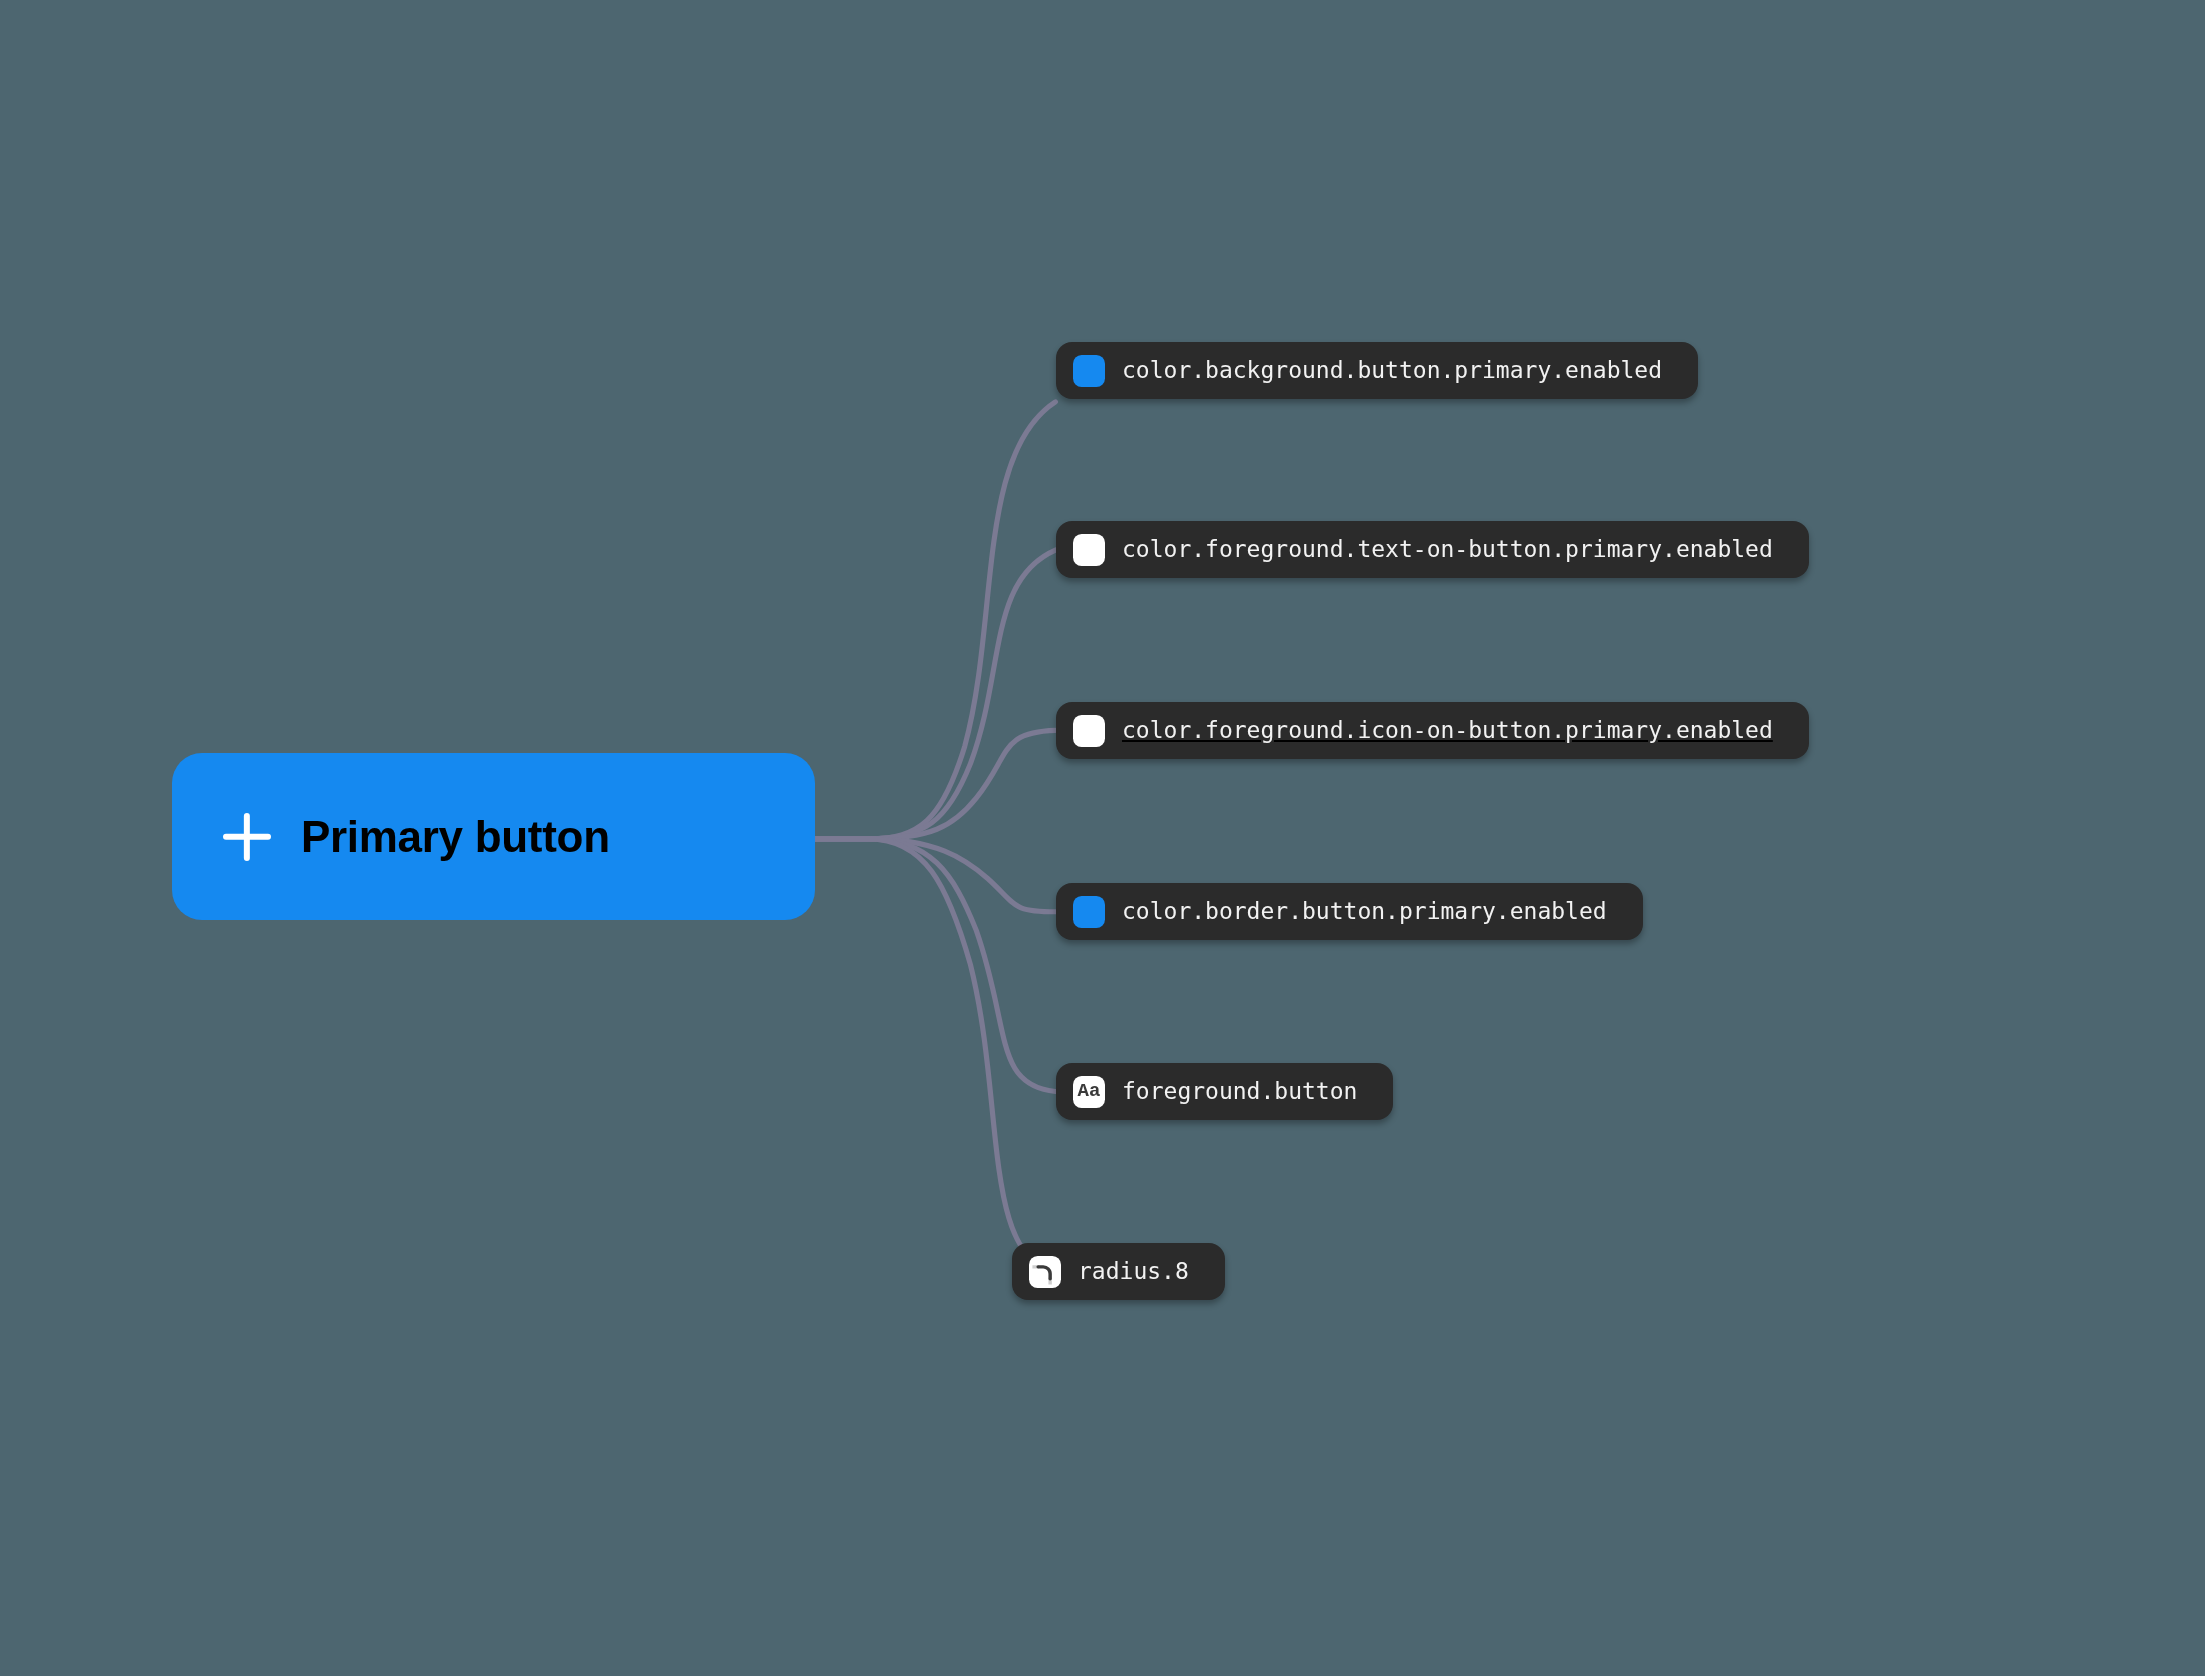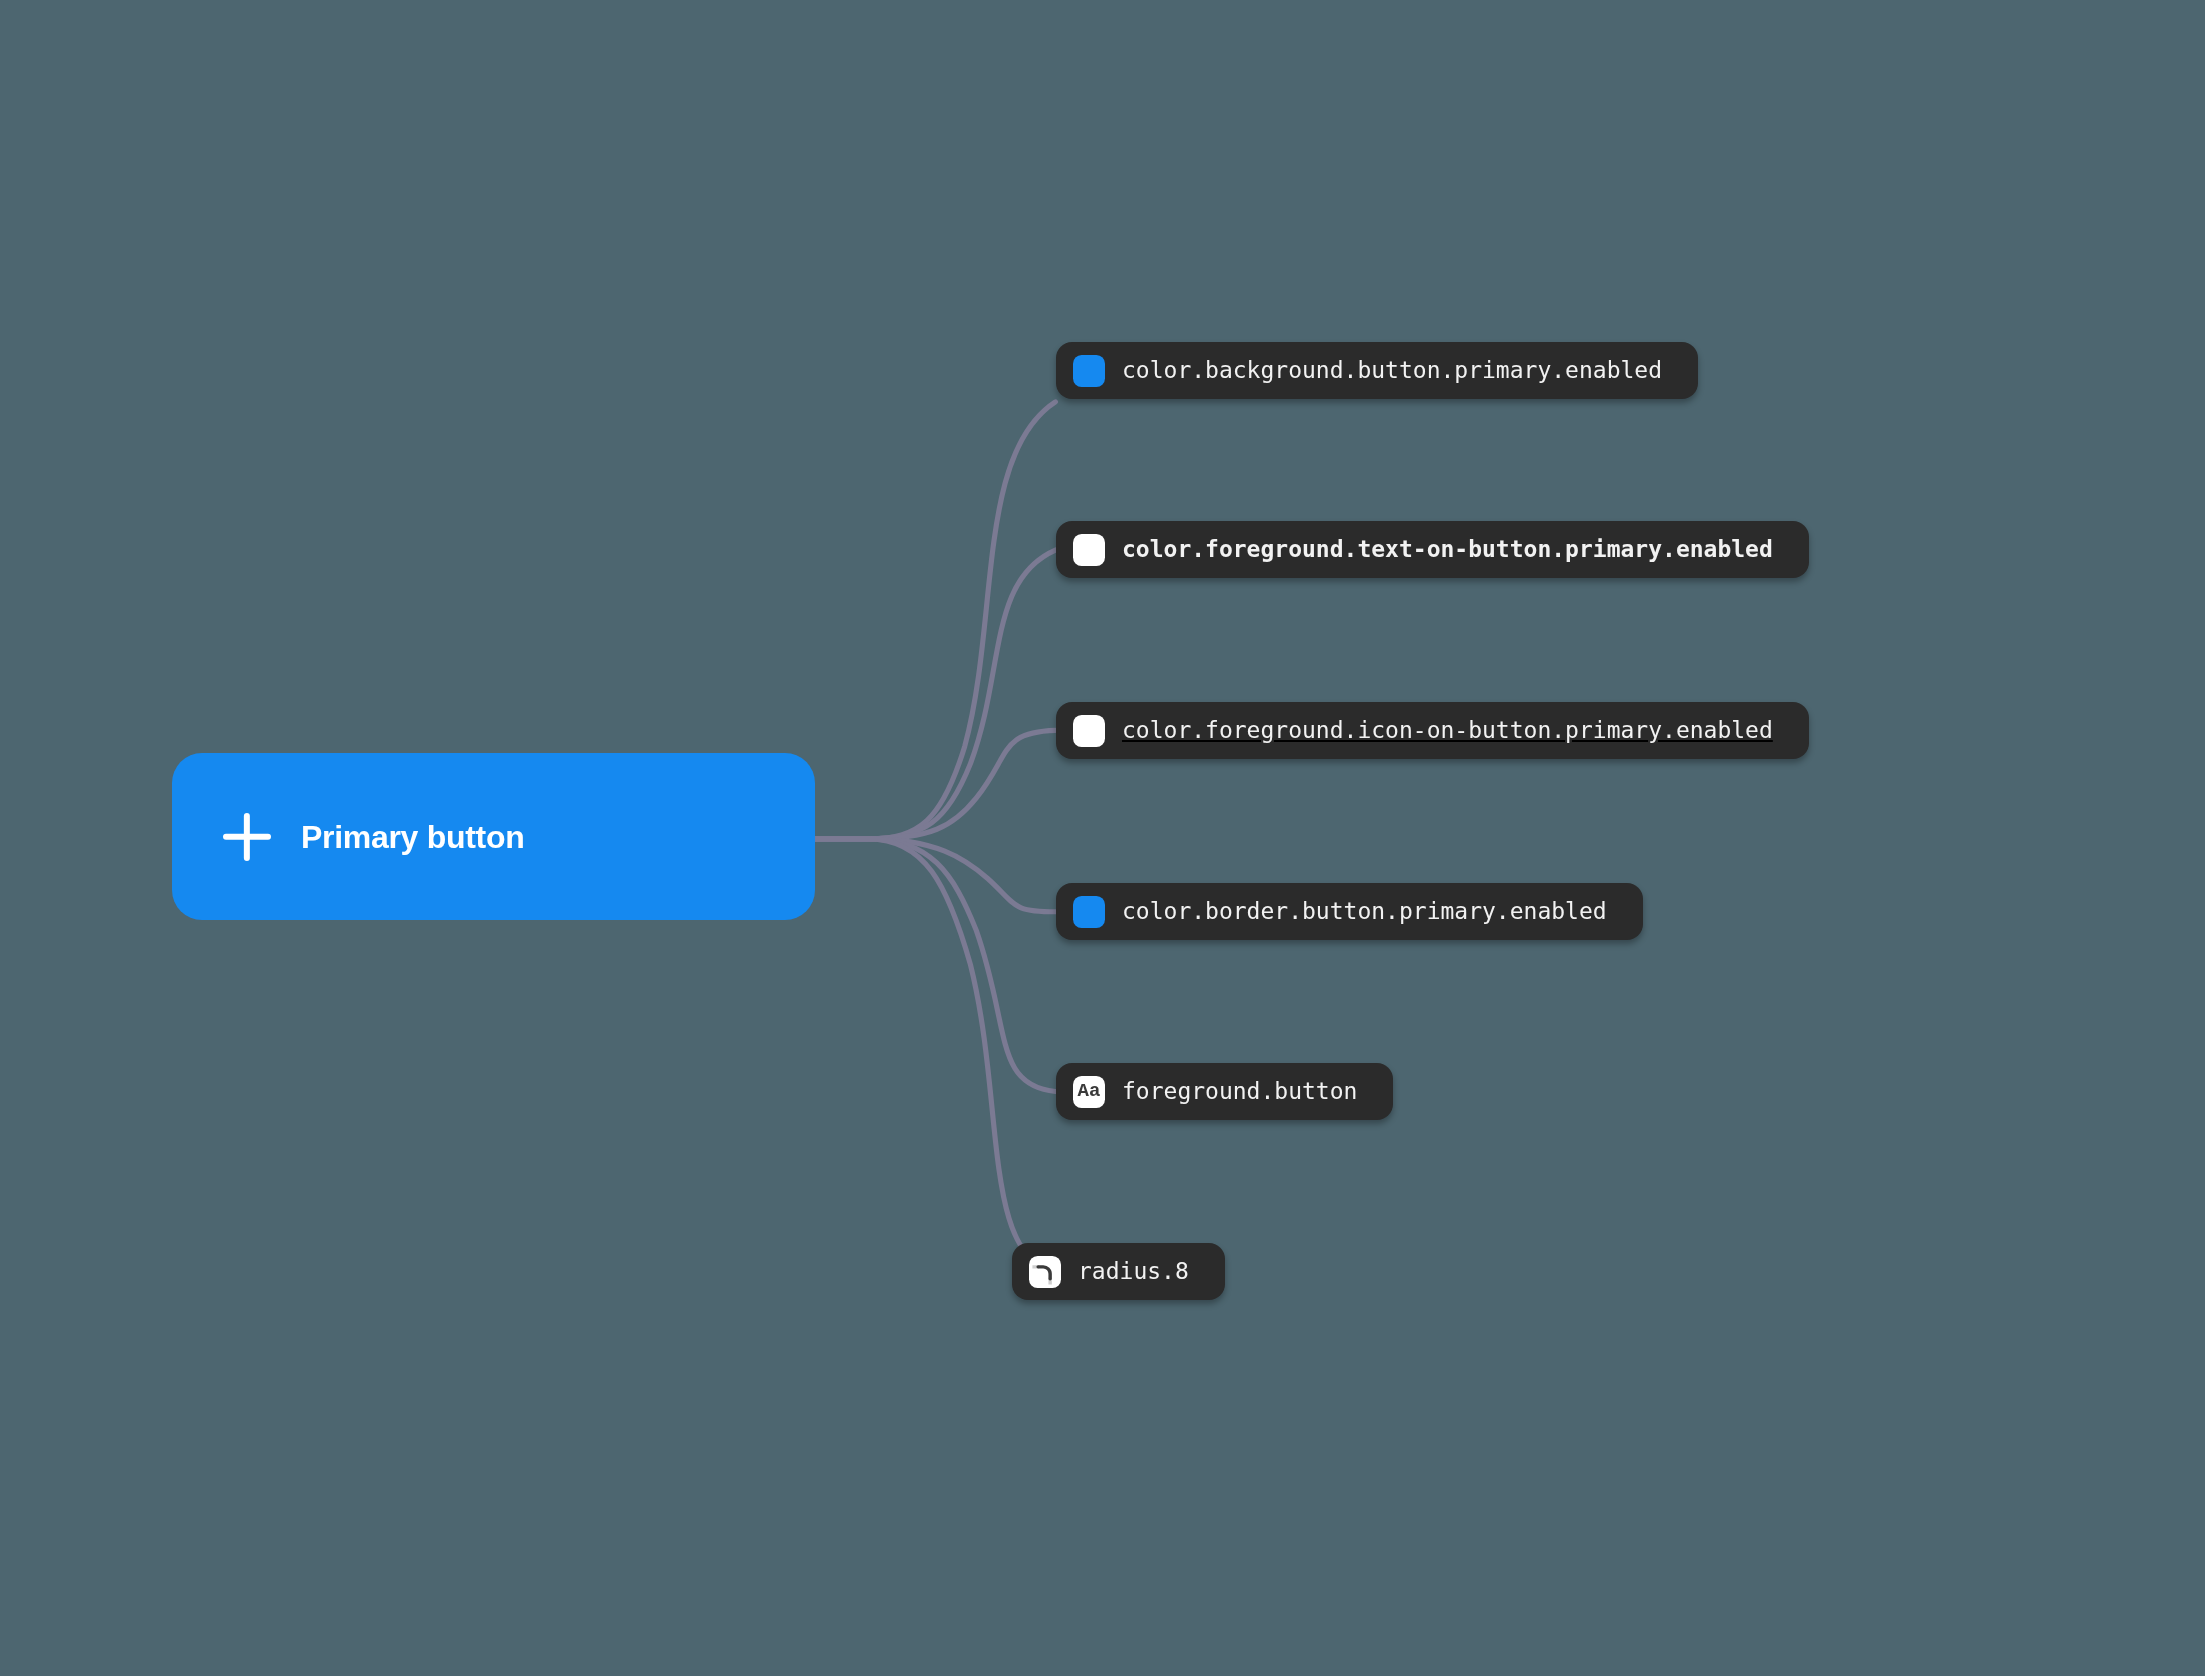--- a/index.html
+++ b/index.html
@@ -57,22 +57,22 @@
     left: 0; top: 50%;
     width: 48px; height: 6.3px;
     transform: translateY(-50%);
   }
   #primary-button .plus-icon::after {
     top: 0; left: 50%;
     width: 6.3px; height: 48px;
     transform: translateX(-50%);
   }
   #primary-button .btn-label {
-    color: #ffffff;
-    font-size: 32px;
+    color: #000000;
+    font-size: 44px;
     font-weight: 700;
     letter-spacing: -0.3px;
     line-height: 1;
     white-space: nowrap;
   }
 
   
   .chip {
     position: absolute;
     height: 57px;
@@ -112,21 +112,21 @@
     color: #3a3a3a;
     font-family: Liberation Mono, monospace;
     font-size: 19px;
     font-weight: 700;
     line-height: 1;
   }
   .swatch .radius-glyph { display: block; }
 
   
   #chip-0 { left: 1056px; top: 342px;  }
-  #chip-1 { left: 1056px; top: 521px; font-weight: bold;  }
+  #chip-1 { left: 1056px; top: 521px;  }
   #chip-2 { left: 1056px; top: 702px; text-decoration: underline; }
   #chip-3 { left: 1056px; top: 883px; }
   #chip-4 { left: 1056px; top: 1063px; }
   #chip-5 { left: 1012px; top: 1243px; }
 </style>
 </head>
 <body>
 
 <div id="stage">
 

